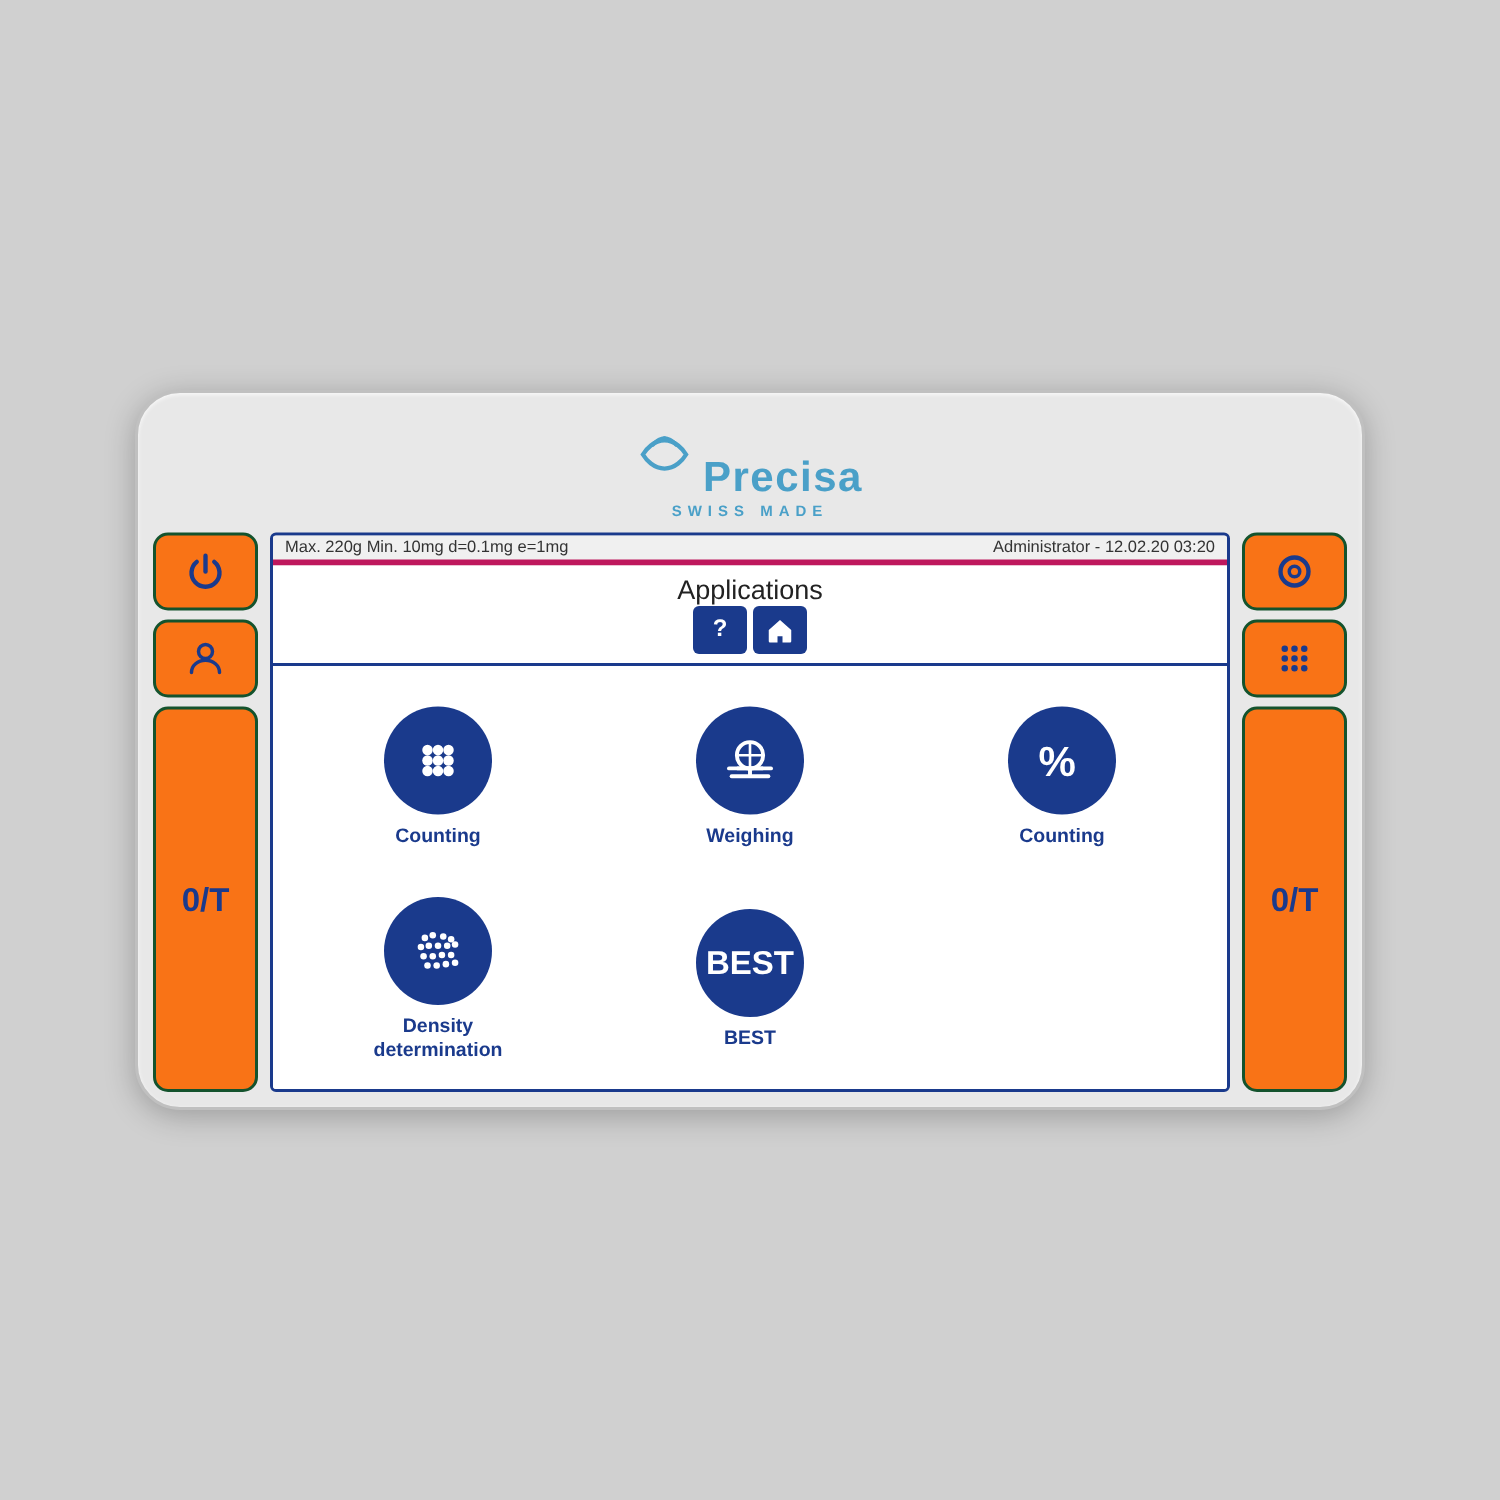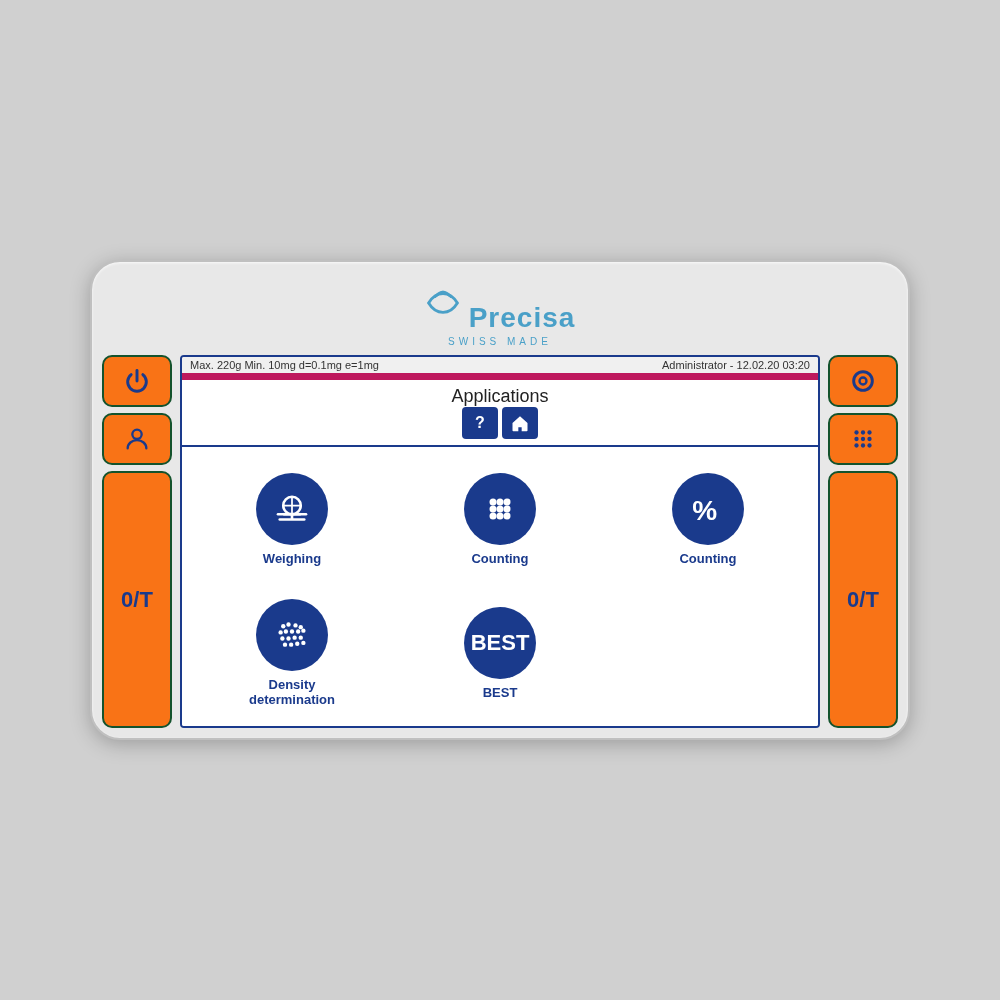--- a/index.html
+++ b/index.html
@@ -49,21 +49,21 @@
     .logo-text {
       font-size: 28px;
       font-weight: bold;
       color: #4aa0c8;
       letter-spacing: 1px;
       margin-top: 30px;
     }
 
     .swiss-made {
       font-size: 10px;
-      font-weight: normal;
+      font-weight: bold;
       letter-spacing: 4px;
       color: #4aa0c8;
       margin-top: 2px;
     }
 
     .main-section {
       display: flex;
       align-items: stretch;
       width: 100%;
       flex: 1;
@@ -112,21 +112,21 @@
       border: 2px solid #1a3a8c;
       border-radius: 4px;
       background: #f5f5f5;
       display: flex;
       flex-direction: column;
       overflow: hidden;
     }
 
     .screen-header-bar {
       background: #f0f0f0;
-      border-bottom: 7px solid #be185d;
+      border-bottom: 4px solid #be185d;
       padding: 2px 8px;
       font-size: 11px;
       color: #333;
       display: flex;
       justify-content: space-between;
     }
 
     .screen-title-bar {
       background: white;
       border-bottom: 2px solid #1a3a8c;
@@ -263,47 +263,47 @@
             </svg>
           </button>
         </div>
       </div>
 
       <div class="screen-content">
 
         <div class="app-item">
           <div class="app-icon">
             <svg viewBox="0 0 48 48" xmlns="http://www.w3.org/2000/svg">
-              <circle cx="24" cy="20" r="10" fill="none" stroke="white" stroke-width="3"></circle>
-              <line x1="14" y1="30" x2="34" y2="30" stroke="white" stroke-width="3"></line>
-              <line x1="24" y1="10" x2="24" y2="30" stroke="white" stroke-width="2"></line>
-              <line x1="14" y1="20" x2="34" y2="20" stroke="white" stroke-width="2"></line>
-              <line x1="8" y1="30" x2="40" y2="30" stroke="white" stroke-width="3" stroke-linecap="round"></line>
-              <line x1="24" y1="30" x2="24" y2="36" stroke="white" stroke-width="3"></line>
-              <line x1="10" y1="36" x2="38" y2="36" stroke="white" stroke-width="3" stroke-linecap="round"></line>
-            </svg>
-          </div>
-          <span class="app-label">Weighing</span>
-        </div>
-
-        <div class="app-item">
-          <div class="app-icon">
-            <svg viewBox="0 0 48 48" xmlns="http://www.w3.org/2000/svg">
               <circle cx="16" cy="16" r="4" fill="white"></circle>
               <circle cx="24" cy="16" r="4" fill="white"></circle>
               <circle cx="32" cy="16" r="4" fill="white"></circle>
               <circle cx="16" cy="24" r="4" fill="white"></circle>
               <circle cx="24" cy="24" r="4" fill="white"></circle>
               <circle cx="32" cy="24" r="4" fill="white"></circle>
               <circle cx="16" cy="32" r="4" fill="white"></circle>
               <circle cx="24" cy="32" r="4" fill="white"></circle>
               <circle cx="32" cy="32" r="4" fill="white"></circle>
             </svg>
           </div>
           <span class="app-label">Counting</span>
+        </div>
+
+        <div class="app-item">
+          <div class="app-icon">
+            <svg viewBox="0 0 48 48" xmlns="http://www.w3.org/2000/svg">
+              <circle cx="24" cy="20" r="10" fill="none" stroke="white" stroke-width="3"></circle>
+              <line x1="14" y1="30" x2="34" y2="30" stroke="white" stroke-width="3"></line>
+              <line x1="24" y1="10" x2="24" y2="30" stroke="white" stroke-width="2"></line>
+              <line x1="14" y1="20" x2="34" y2="20" stroke="white" stroke-width="2"></line>
+              <line x1="8" y1="30" x2="40" y2="30" stroke="white" stroke-width="3" stroke-linecap="round"></line>
+              <line x1="24" y1="30" x2="24" y2="36" stroke="white" stroke-width="3"></line>
+              <line x1="10" y1="36" x2="38" y2="36" stroke="white" stroke-width="3" stroke-linecap="round"></line>
+            </svg>
+          </div>
+          <span class="app-label">Weighing</span>
         </div>
 
         <div class="app-item">
           <div class="app-icon">
             <svg viewBox="0 0 48 48" xmlns="http://www.w3.org/2000/svg">
               <text x="6" y="36" font-size="32" font-weight="bold" fill="white" font-family="Arial">%</text>
             </svg>
           </div>
           <span class="app-label">Counting</span>
         </div>

